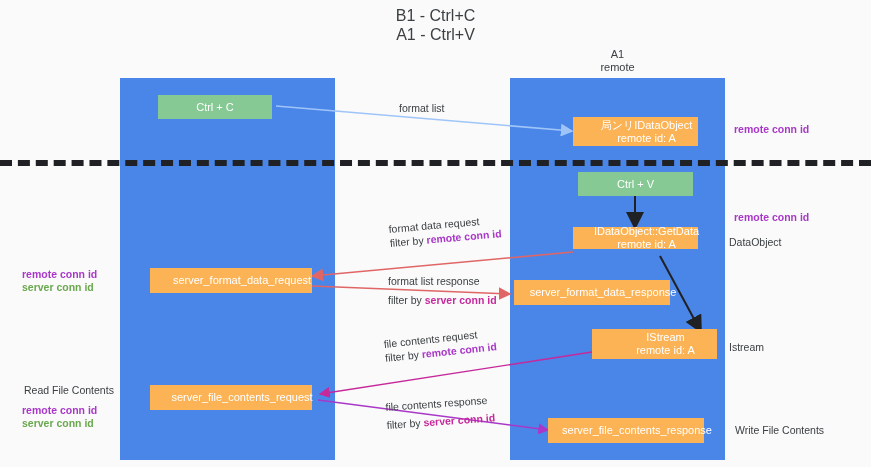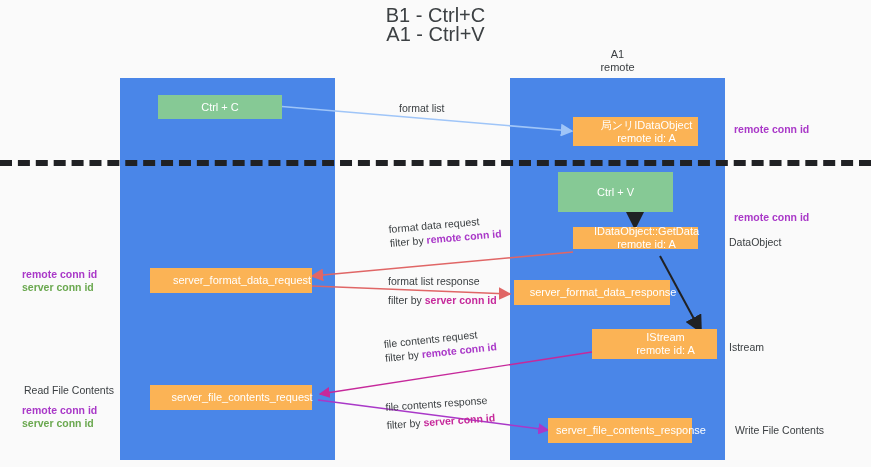--- a/index.html
+++ b/index.html
@@ -24,21 +24,21 @@
     font-size:11px;
     line-height:13px;
     color:#3c4043;
     white-space:pre-line;
   }
   .title{
     position:absolute;
     left:0;right:0;
     top:6px;
     text-align:center;
-    font-size:20px;
+    font-size:16px;
     line-height:19px;
     color:#3c4043;
     white-space:pre-line;
   }
   .box{
     position:absolute;
     box-sizing:border-box;
     display:flex;
     align-items:center;
     justify-content:center;
@@ -125,40 +125,40 @@
 
     <line x1="660" y1="256" x2="700" y2="330" stroke="#202124" stroke-width="2" marker-end="url(#ah-black)"></line>
 
     <line x1="592" y1="352" x2="320" y2="394" stroke="#c6299b" stroke-width="1.4" marker-end="url(#ah-magenta)"></line>
 
     <line x1="318" y1="400" x2="548" y2="430" stroke="#a938c8" stroke-width="1.4" marker-end="url(#ah-purple)"></line>
   </svg>
 
   <div class="dash" style="top:160px;"></div>
 
-  <div class="box green" style="left:158px;top:95px;width:124px;height:24px;">Ctrl + C</div>
+  <div class="box green" style="left:158px;top:95px;width:114px;height:24px;">Ctrl + C</div>
 
   <div class="box orange" style="left:573px;top:117px;width:125px;height:29px;">局ンリIDataObject
 remote id: A</div>
 
-  <div class="box green" style="left:558px;top:172px;width:115px;height:40px;">Ctrl + V</div>
+  <div class="box green" style="left:578px;top:172px;width:115px;height:24px;">Ctrl + V</div>
 
   <div class="box orange" style="left:573px;top:227px;width:125px;height:22px;">IDataObject::GetData
 remote id: A</div>
 
   <div class="box orange" style="left:150px;top:268px;width:162px;height:25px;">server_format_data_request</div>
 
   <div class="box orange" style="left:514px;top:280px;width:156px;height:25px;">server_format_data_response</div>
 
   <div class="box orange" style="left:592px;top:329px;width:125px;height:30px;">IStream
 remote id: A</div>
 
   <div class="box orange" style="left:150px;top:385px;width:162px;height:25px;">server_file_contents_request</div>
 
-  <div class="box orange" style="left:548px;top:418px;width:144px;height:25px;">server_file_contents_response</div>
+  <div class="box orange" style="left:548px;top:418px;width:156px;height:25px;">server_file_contents_response</div>
 
   <div class="edgelabel" style="left:399px;top:101px;">format list</div>
 
   <div class="edgelabel" style="left:388px;top:222px;transform:rotate(-5deg);transform-origin:left top;">
     <div>format data request</div>
     <div>
       <span>filter by </span><span class="purple">remote conn id</span>
     </div>
   </div>
 

